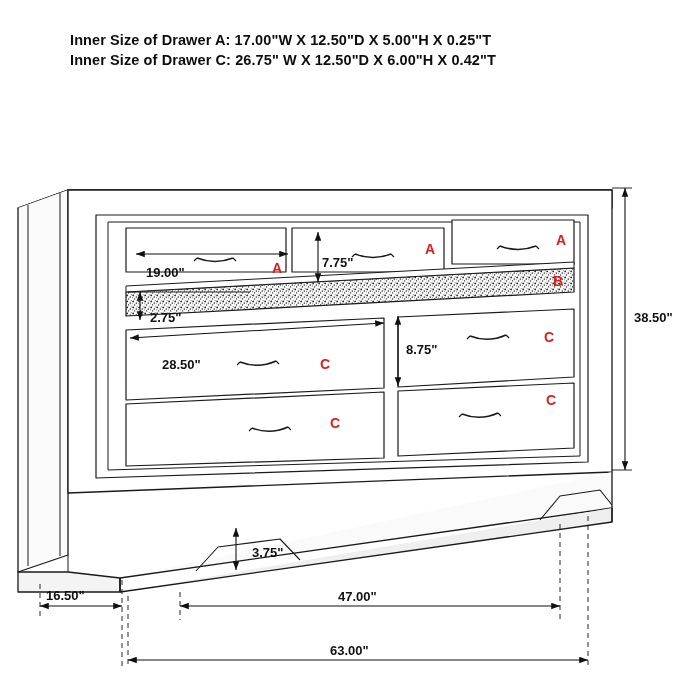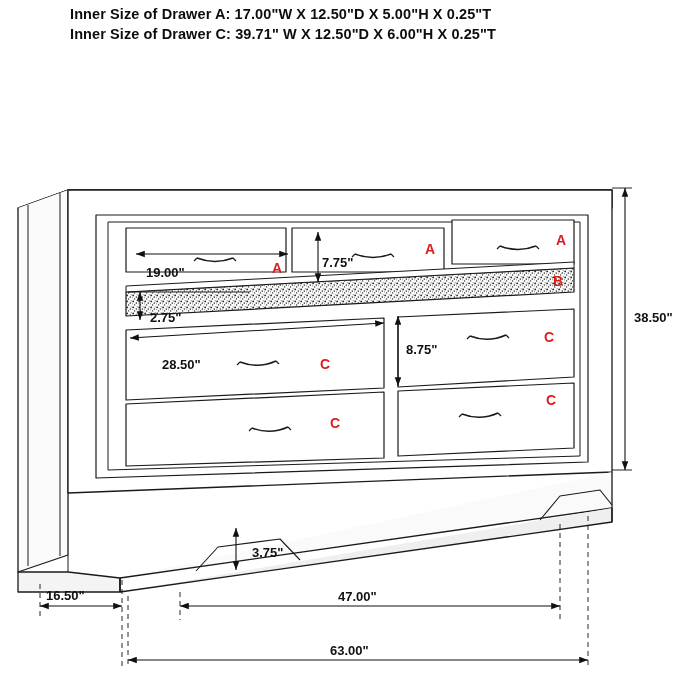--- a/index.html
+++ b/index.html
@@ -14,21 +14,21 @@
     overflow: hidden;
   }
   #stage {
     position: relative;
     width: 700px;
     height: 700px;
   }
   .spec-block {
     position: absolute;
     left: 70px;
-    top: 4px;
+    top: 30px;
     width: 600px;
   }
   .spec-line {
     font-size: 14.5px;
     font-weight: bold;
     color: #0d0d0d;
     letter-spacing: 0.1px;
     line-height: 20px;
     white-space: nowrap;
   }
@@ -50,21 +50,21 @@
     fill: #e01b1b;
   }
 </style>
 </head>
 <body>
 
 <div id="stage">
 
   <div class="spec-block">
     <div class="spec-line">Inner Size of Drawer A: 17.00"W X 12.50"D X 5.00"H X 0.25"T</div>
-    <div class="spec-line">Inner Size of Drawer C: 39.71" W X 12.50"D X 6.00"H X 0.25"T</div>
+    <div class="spec-line">Inner Size of Drawer C: 26.75" W X 12.50"D X 6.00"H X 0.42"T</div>
   </div>
 
   <svg width="700" height="700" viewBox="0 0 700 700">
     <defs>
       <marker id="arrHead" markerWidth="9" markerHeight="9" refX="8" refY="3" orient="auto" markerUnits="strokeWidth">
         <path d="M0,0 L8,3 L0,6 z" fill="#111111"></path>
       </marker>
       <marker id="arrTail" markerWidth="9" markerHeight="9" refX="0" refY="3" orient="auto" markerUnits="strokeWidth">
         <path d="M8,0 L0,3 L8,6 z" fill="#111111"></path>
       </marker>

